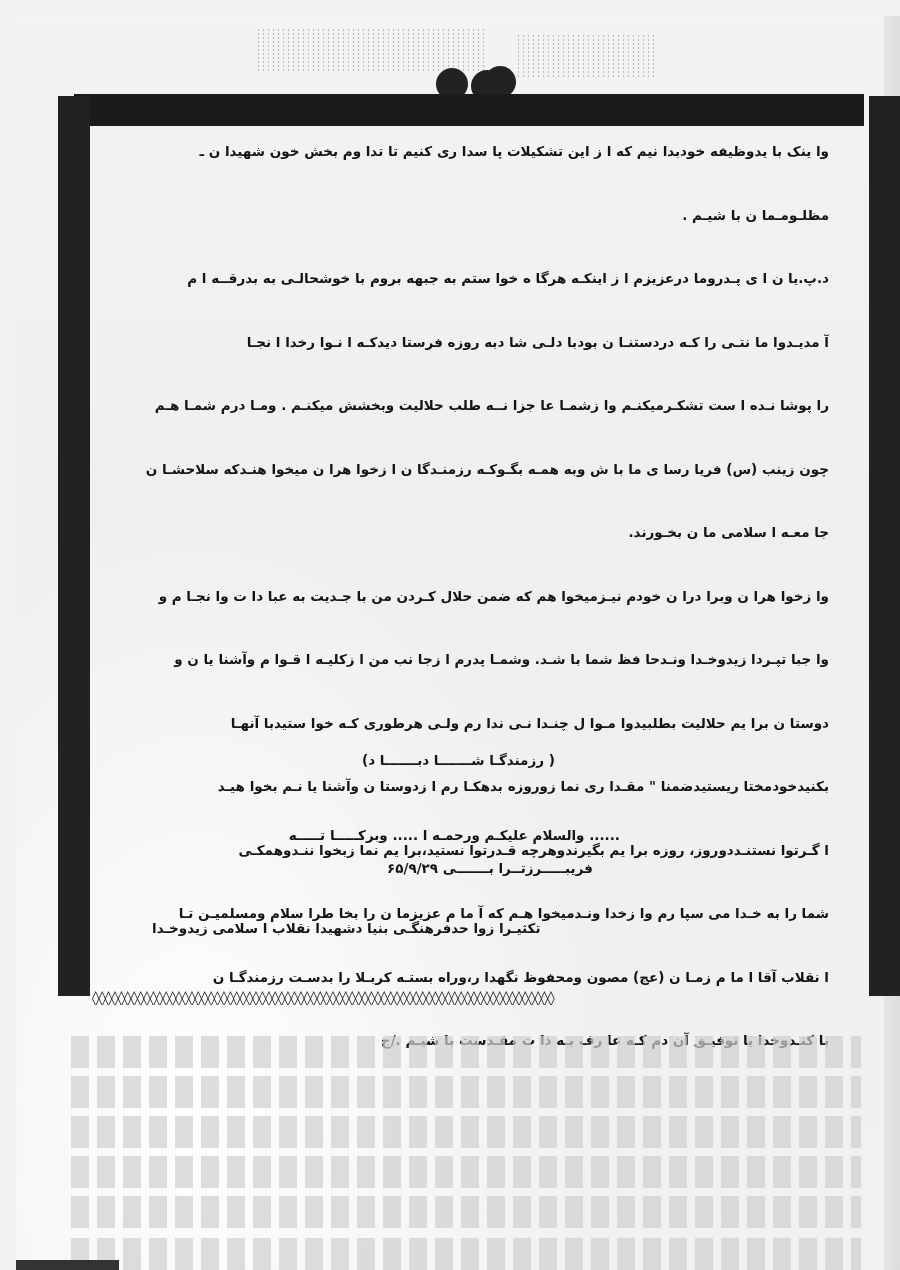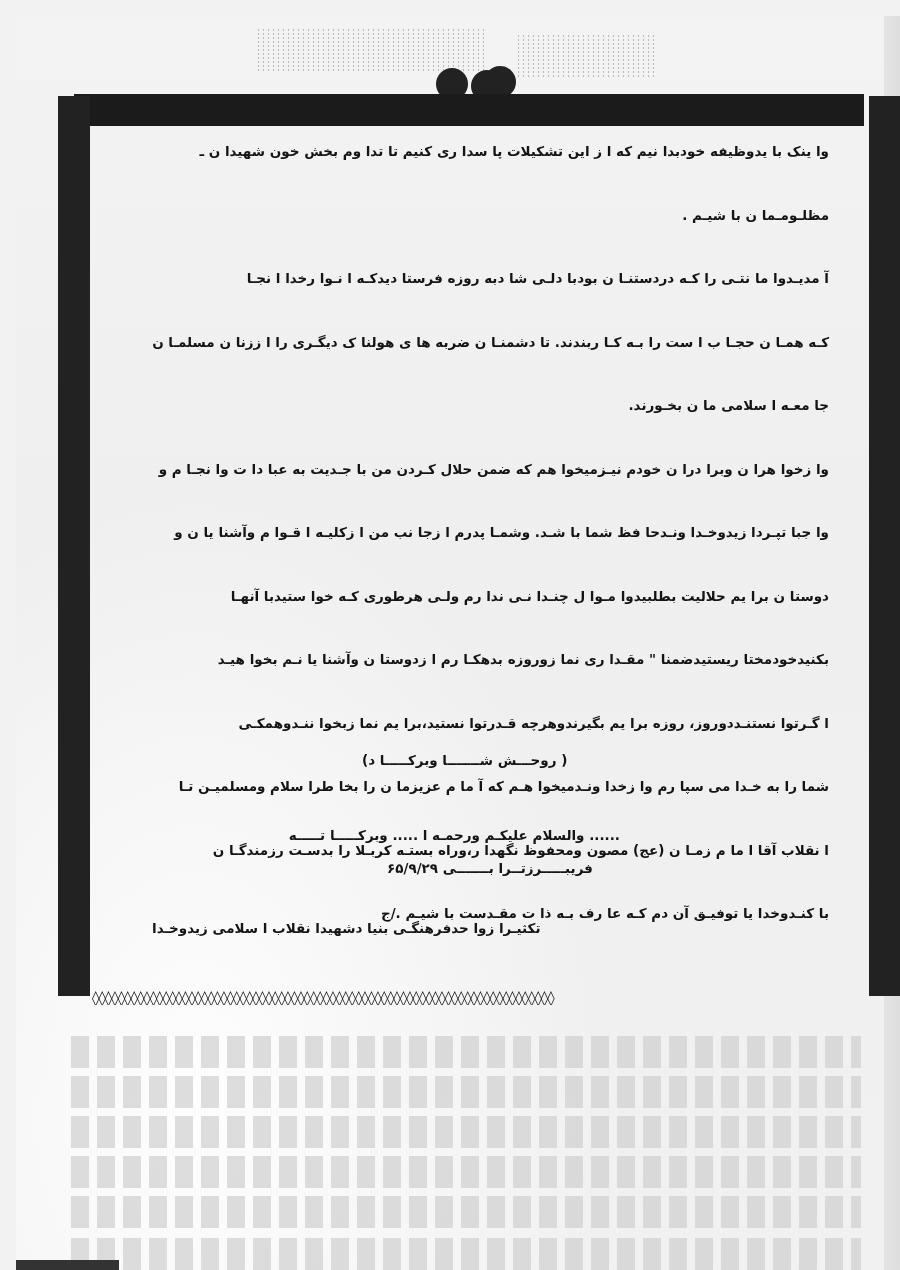--- a/index.html
+++ b/index.html
@@ -75,34 +75,36 @@
   <div class="speck-dot" style="left:455px; top:54px;"></div>
   <div class="speck-dot" style="left:468px; top:50px;"></div>
 
   <div class="top-rule"></div>
   <div class="frame-left"></div>
   <div class="frame-right"></div>
 
   <div class="body-text">
     <span class="line">وا ینک با یدوظیفه خودبدا نیم که ا ز این تشکیلات پا سدا ری کنیم تا تدا وم بخش خون شهیدا ن ـ</span>
     <span class="line">مظلـومـما ن با شیـم .</span>
+    <span class="line">د.پ.یا ن ا ی پـدروما درعزیزم ا ز اینکـه هرگا ه خوا ستم به جبهه بروم با خوشحالـی به بدرقــه ا م</span>
     <span class="line">آ مدیـدوا ما نتـی را کـه دردستنـا ن بودبا دلـی شا دبه روزه فرستا دیدکـه ا نـوا رخدا ا نجـا</span>
-    <span class="line">کـه همـا ن حجـا ب ا ست را بـه کـا ربندند. تا دشمنـا ن ضربه ها ی هولنا ک دیگـری را ا ززنا ن مسلمـا ن</span>
+    <span class="line">را پوشا نـده ا ست تشکـرمیکنـم وا زشمـا عا جزا نــه طلب حلالیت وبخشش میکنـم . ومـا درم شمـا هـم</span>
+    <span class="line">چون زینب (س) فریا رسا ی ما با ش وبه همـه بگـوکـه رزمنـدگا ن ا زخوا هرا ن میخوا هنـدکه سلاحشـا ن</span>
     <span class="line">جا معـه ا سلامی ما ن بخـورند.</span>
     <span class="line">وا زخوا هرا ن وبرا درا ن خودم نیـزمیخوا هم که ضمن حلال کـردن من با جـدیت به عبا دا ت وا نجـا م و</span>
     <span class="line">وا جبا تپـردا زیدوخـدا ونـدحا فظ شما با شـد. وشمـا پدرم ا زجا نب من ا زکلیـه ا قـوا م وآشنا یا ن و</span>
     <span class="line">دوستا ن برا یم حلالیت بطلبیدوا مـوا ل چنـدا نـی ندا رم ولـی هرطوری کـه خوا ستیدبا آنهـا</span>
     <span class="line">بکنیدخودمختا ریستیدضمنا " مقـدا ری نما زوروزه بدهکـا رم ا زدوستا ن وآشنا یا نـم بخوا هیـد</span>
     <span class="line">ا گـرتوا نستنـددوروز، روزه برا یم بگیرندوهرچه قـدرتوا نستید،برا یم نما زبخوا ننـدوهمکـی</span>
     <span class="line">شما را به خـدا می سپا رم وا زخدا ونـدمیخوا هـم که آ ما م عزیزما ن را بخا طرا سلام ومسلمیـن تـا</span>
     <span class="line">ا نقلاب آقا ا ما م زمـا ن (عج) مصون ومحفوظ نگهدا ر،وراه بستـه کربـلا را بدسـت رزمندگـا ن</span>
     <span class="line">با کنـدوخدا یا توفیـق آن دم کـه عا رف بـه ذا ت مقـدست با شیـم ./ج</span>
   </div>
 
-  <div class="closing" style="left:330px; top:720px;">( روحـــش شـــــــا وبرکـــــا د)</div>
+  <div class="closing" style="left:330px; top:720px;">( رزمندگـا شـــــــا دبـــــــا د)</div>
   <div class="closing" style="left:140px; top:795px; width:480px; text-align:right;">...... والسلام علیکـم ورحمـه ا ..... وبرکـــــا تـــــه</div>
   <div class="closing" style="left:355px; top:828px;">فریبـــــرزتــرا بـــــــی ۶۵/۹/۲۹</div>
   <div class="closing" style="left:120px; top:888px;">تکثیـرا زوا حدفرهنگـی بنیا دشهیدا نقلاب ا سلامی زیدوخـدا</div>
 
   <div class="ornament" id="ornament">◊◊◊◊◊◊◊◊◊◊◊◊◊◊◊◊◊◊◊◊◊◊◊◊◊◊◊◊◊◊◊◊◊◊◊◊◊◊◊◊◊◊◊◊◊◊◊◊◊◊◊◊◊◊◊◊◊◊◊◊◊◊◊◊◊◊◊◊◊◊◊◊</div>
 
   <div class="faint-block" style="top:1020px;"></div>
   <div class="faint-block" style="top:1060px;"></div>
   <div class="faint-block" style="top:1100px;"></div>
   <div class="faint-block" style="top:1140px;"></div>

